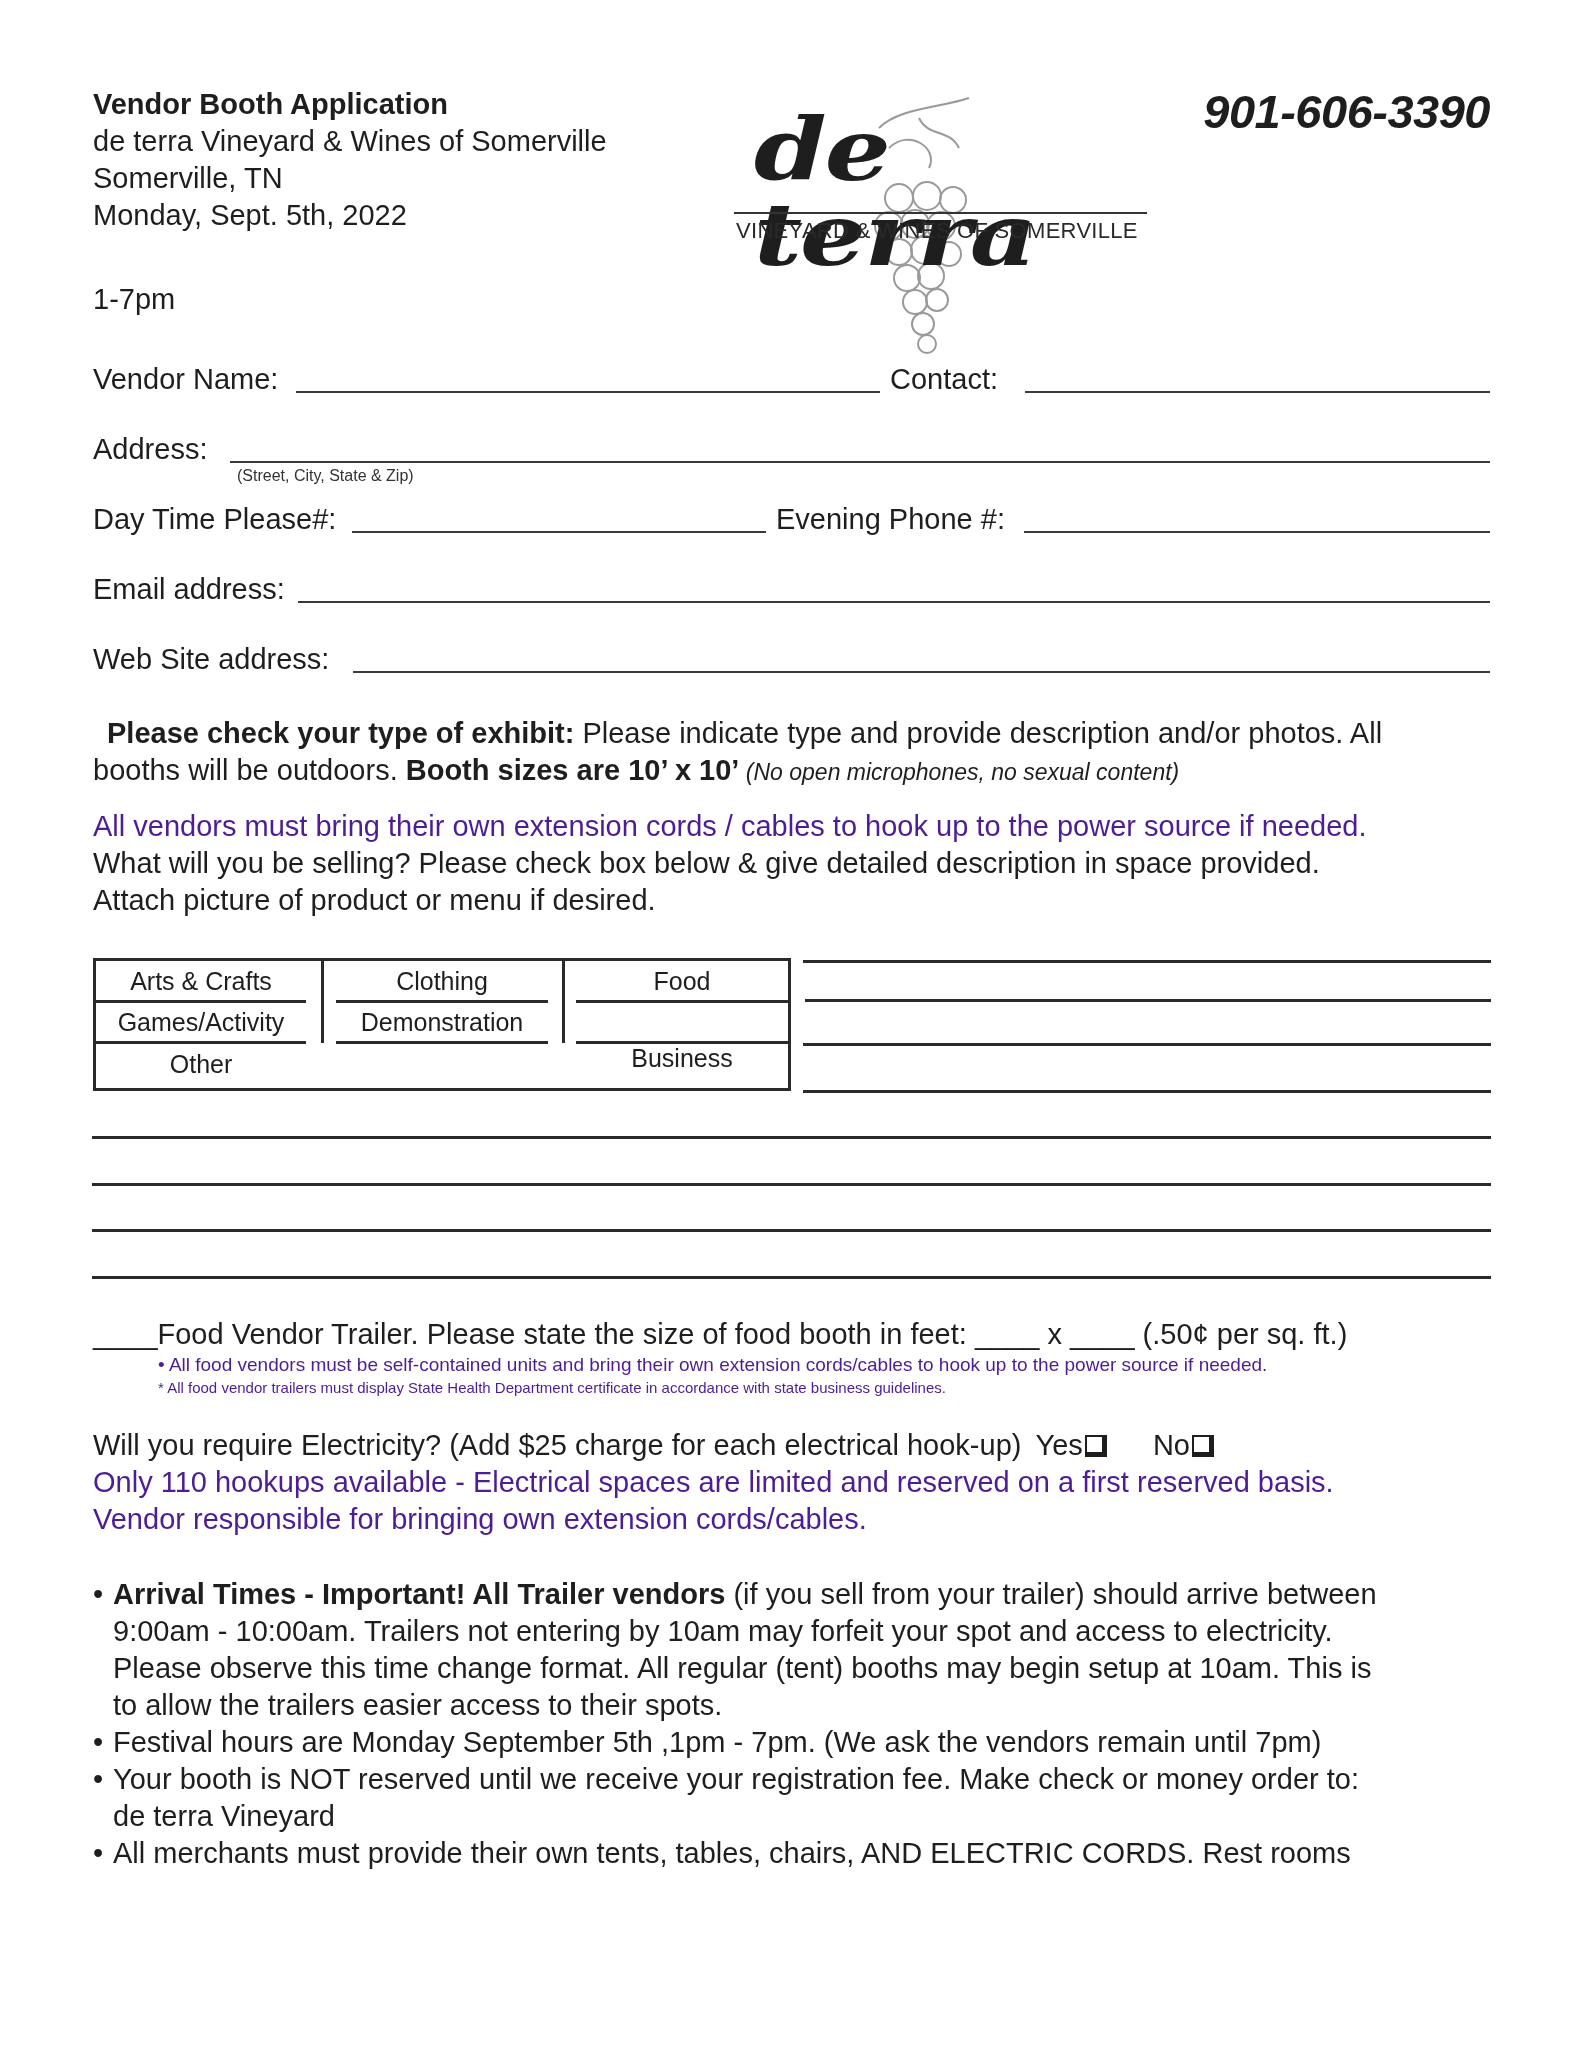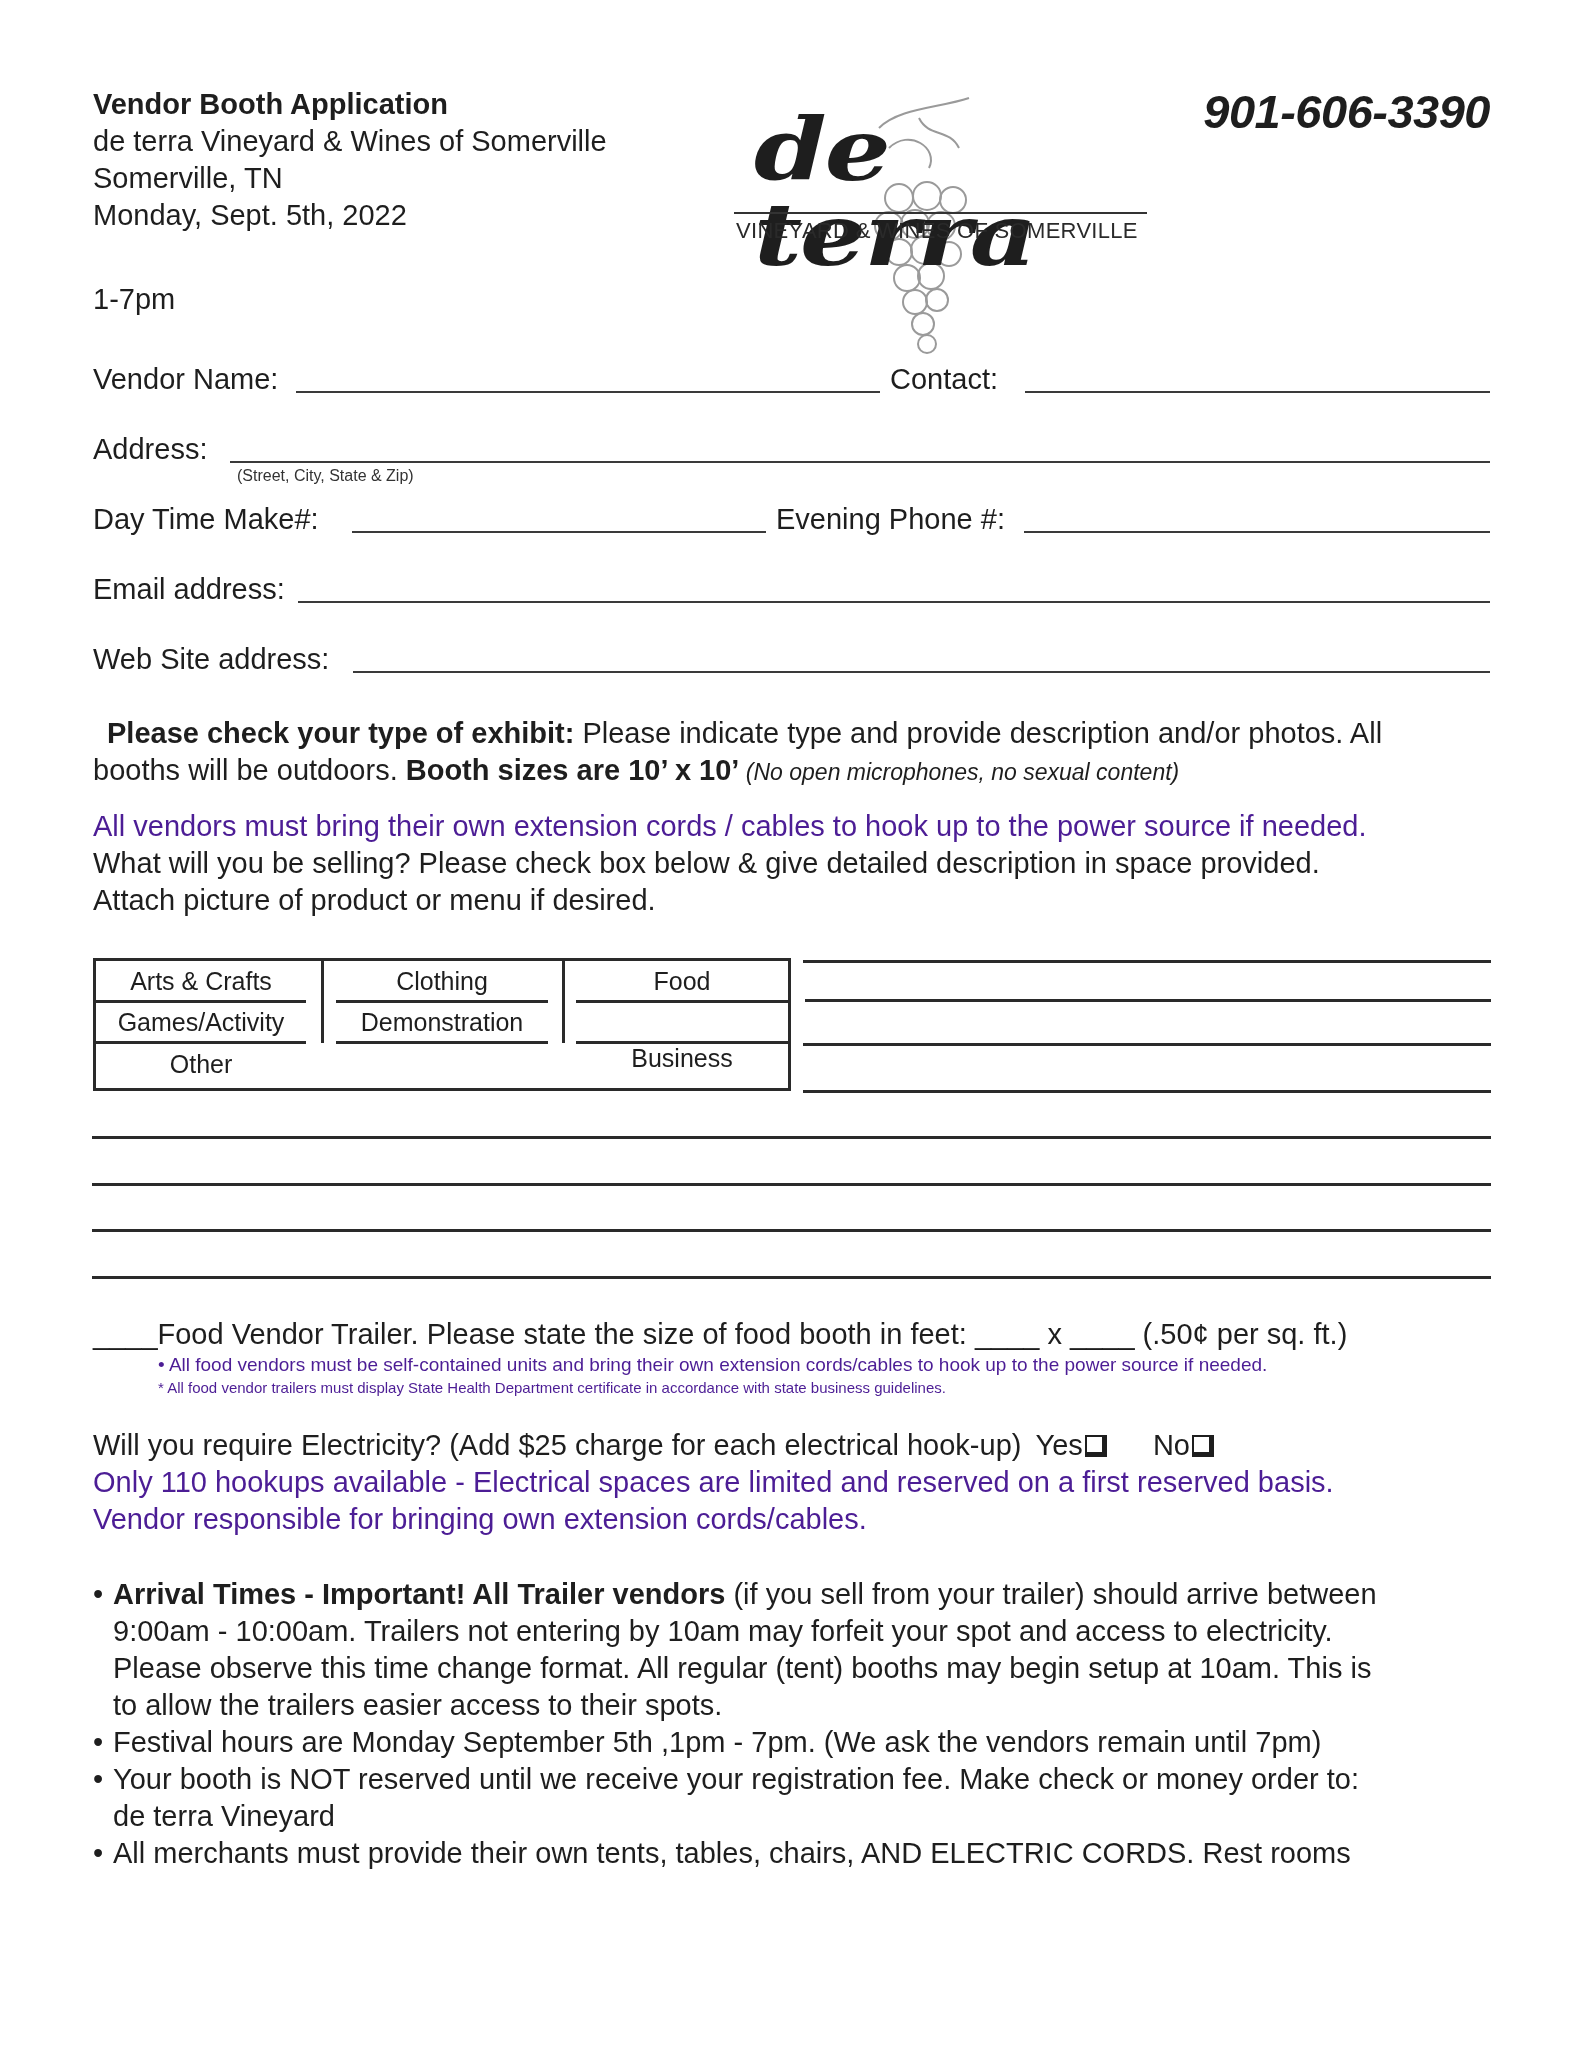--- a/index.html
+++ b/index.html
@@ -97,21 +97,21 @@
 
   <div class="field-row" style="top:361px;">Vendor Name:</div>
   <div class="uline" style="left:296px; top:391px; width:584px;"></div>
   <div class="field-row" style="top:361px; left:890px;">Contact:</div>
   <div class="uline" style="left:1025px; top:391px; width:465px;"></div>
 
   <div class="field-row" style="top:431px;">Address:</div>
   <div class="uline" style="left:230px; top:461px; width:1260px;"></div>
   <div class="hint" style="left:237px; top:467px;">(Street, City, State &amp; Zip)</div>
 
-  <div class="field-row" style="top:501px;">Day Time Make#:</div>
+  <div class="field-row" style="top:501px;">Day Time Please#:</div>
   <div class="uline" style="left:352px; top:531px; width:414px;"></div>
   <div class="field-row" style="top:501px; left:776px;">Evening Phone #:</div>
   <div class="uline" style="left:1024px; top:531px; width:466px;"></div>
 
   <div class="field-row" style="top:571px;">Email address:</div>
   <div class="uline" style="left:298px; top:601px; width:1192px;"></div>
 
   <div class="field-row" style="top:641px;">Web Site address:</div>
   <div class="uline" style="left:353px; top:671px; width:1137px;"></div>
 </div>

